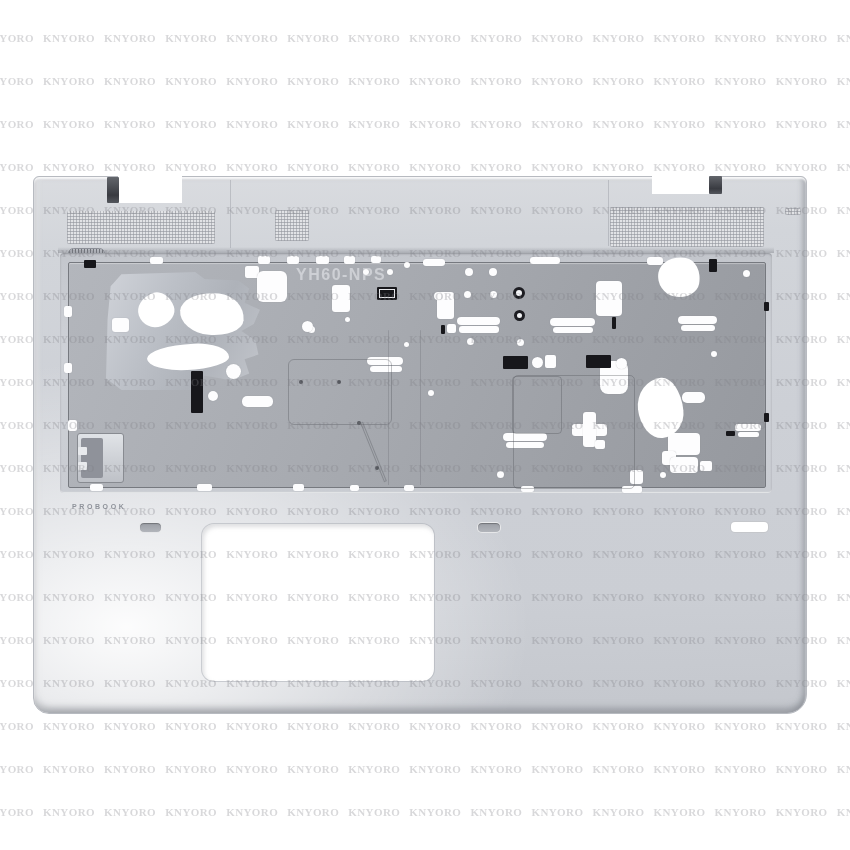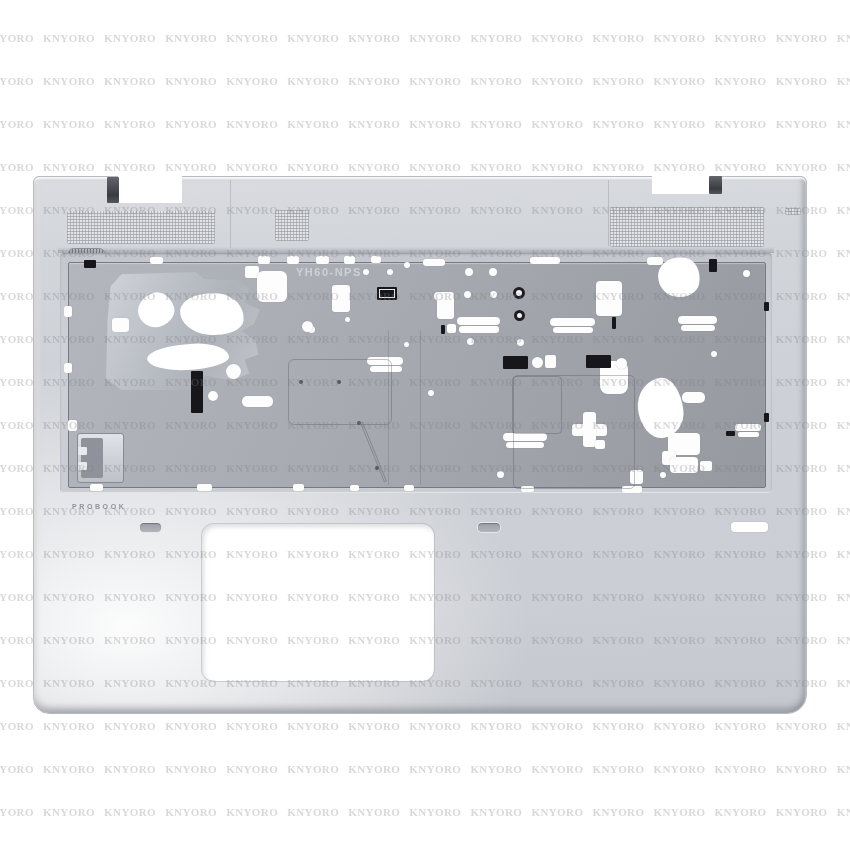--- a/index.html
+++ b/index.html
@@ -42,21 +42,21 @@
   }
 
   
   .deck-frame{left:60px;top:253px;width:712px;height:240px;border-radius:4px;
     background:linear-gradient(180deg,#c3c6cc,#ced1d7 40%,#c9ccd2);
     box-shadow:inset 0 1px 2px rgba(88,91,98,.45), inset 0 -1px 1px rgba(255,255,255,.6);}
   .deck-plate{left:68px;top:262px;width:696px;height:224px;
     border:1px solid #76797f;border-radius:2px;
     background:linear-gradient(115deg,#b3b6bc 0%,#a8abb1 40%,#9da0a6 75%,#96999f 100%);
     box-shadow:inset 0 1px 1px rgba(255,255,255,.35);}
-  .mold-mark{left:296px;top:266px;color:rgba(235,237,240,.55);font-size:11px;font-weight:bold;
+  .mold-mark{left:296px;top:266px;color:rgba(235,237,240,.55);font-size:16px;font-weight:bold;
     letter-spacing:1.5px;}
 
   
   .shield{
     left:106px;top:272px;width:154px;height:118px;
     background:linear-gradient(115deg,#d0d3d9 0%,#bcc0c7 35%,#aeb2b9 65%,#c3c6cc 100%);
     clip-path:polygon(3% 12%,10% 2%,58% 0%,64% 6%,86% 7%,93% 14%,90% 26%,100% 32%,96% 44%,
                       88% 50%,97% 58%,99% 70%,90% 74%,93% 86%,82% 92%,64% 88%,58% 100%,
                       10% 100%,0% 90%,1% 40%);
     filter:drop-shadow(0 0 1px rgba(85,88,95,.8));

